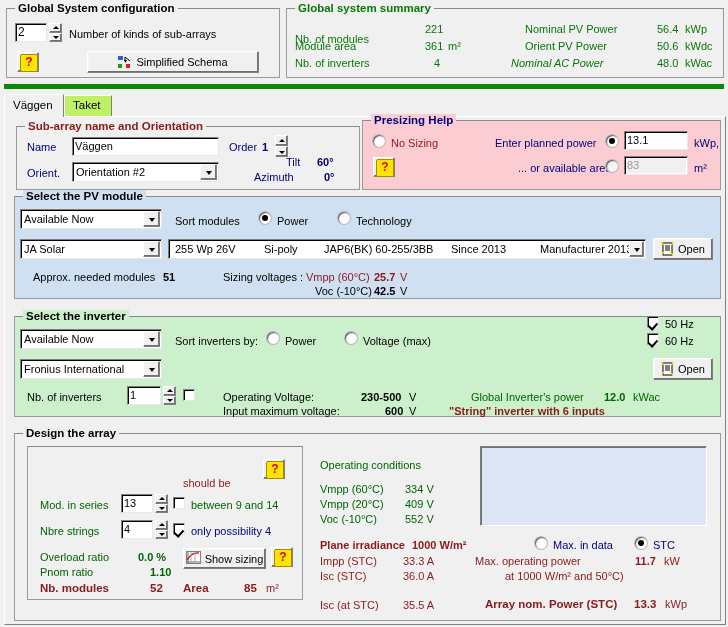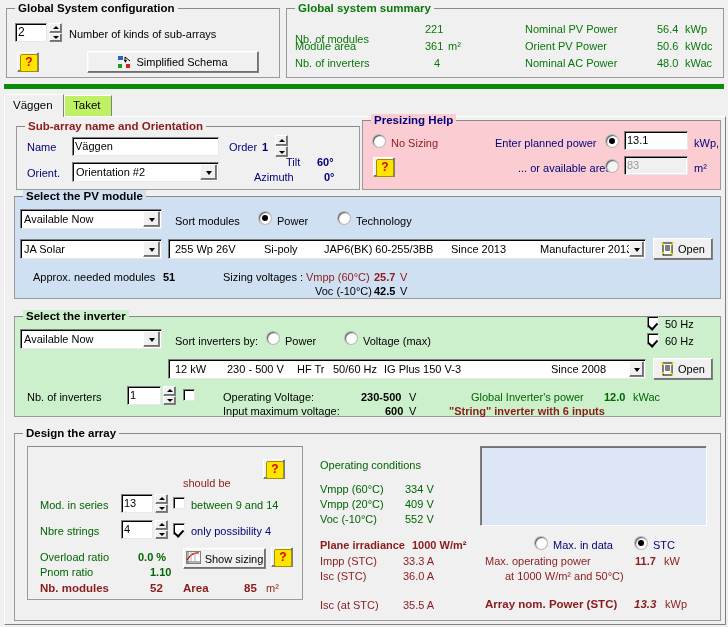--- a/index.html
+++ b/index.html
@@ -186,21 +186,21 @@
     <span class="txt green" style="left:147px;top:48px;">4</span>
 
     <span class="txt green" style="left:238px;top:14px;">Nominal PV Power</span>
     <span class="txt green" style="left:370px;top:14px;">56.4</span>
     <span class="txt green" style="left:398px;top:14px;">kWp</span>
 
     <span class="txt green" style="left:238px;top:31px;">Orient PV Power</span>
     <span class="txt green" style="left:370px;top:31px;">50.6</span>
     <span class="txt green" style="left:398px;top:31px;">kWdc</span>
 
-    <span class="txt green" style="left:238px;top:48px;">Nominal AC Power</span>
+    <span class="txt green" style="left:224px;top:48px;font-style:italic;">Nominal AC Power</span>
     <span class="txt green" style="left:370px;top:48px;">48.0</span>
     <span class="txt green" style="left:398px;top:48px;">kWac</span>
   </div>
 
   <div class="greenbar"></div>
 
   <div class="tabpanel"></div>
   <div class="tabstrip">
     <div class="tab active" style="left:0;width:60px;">
       <span>Väggen</span>
@@ -320,30 +320,25 @@
     <span class="radio" style="left:252px;top:15px;"></span>
     <span class="txt black" style="left:270px;top:18px;">Power</span>
     <span class="radio" style="left:330px;top:15px;"></span>
     <span class="txt black" style="left:348px;top:18px;">Voltage (max)</span>
 
     <span class="chk on" style="left:632px;top:-1px;"></span>
     <span class="txt black" style="left:650px;top:1px;">50 Hz</span>
     <span class="chk on" style="left:632px;top:16px;"></span>
     <span class="txt black" style="left:650px;top:18px;">60 Hz</span>
 
-
-    <div class="combo wide" style="left:153px;top:42px;width:478px;height:20px;">
-      <span class="cval" style="left:6px;line-height:18px;">12 kW</span>
-      <span class="cval" style="left:58px;line-height:18px;">230 - 500 V</span>
-      <span class="cval" style="left:128px;line-height:18px;">HF Tr</span>
-      <span class="cval" style="left:164px;line-height:18px;">50/60 Hz</span>
-      <span class="cval" style="left:215px;line-height:18px;">IG Plus 150 V-3</span>
-      <span class="cval" style="left:382px;line-height:18px;">Since 2008</span>
-      <span class="arrow"></span>
-    </div>
+    <div class="combo" style="left:5px;top:42px;width:142px;height:20px;">
+      <span class="cval" style="line-height:18px;">Fronius International</span>
+      <span class="arrow"></span>
+    </div>
+
 
     <div class="btn" style="left:638px;top:41px;width:60px;height:22px;">
       <span class="open-ico">
         <svg width="13" height="14" viewBox="0 0 13 14">
           <rect x="2" y="1" width="9" height="12" fill="#fff" stroke="#000"></rect>
           <path d="M4 4h5M4 6h5M4 8h5" stroke="#000" stroke-width="1"></path>
           <path d="M0 0l3 3M13 0l-3 3M1 12l2-2M12 13l-3-3" stroke="#ffe400" stroke-width="1.4"></path>
         </svg>
       </span>
       <span>Open</span>
@@ -451,23 +446,23 @@
     <span class="txt maroon" style="left:388px;top:136px;">36.0 A</span>
 
     <span class="txt maroon" style="left:305px;top:165px;">Isc (at STC)</span>
     <span class="txt maroon" style="left:388px;top:165px;">35.5 A</span>
 
     <span class="radio" style="left:520px;top:103px;"></span>
     <span class="txt navy" style="left:538px;top:105px;">Max. in data</span>
     <span class="radio on" style="left:620px;top:103px;"></span>
     <span class="txt navy" style="left:638px;top:105px;">STC</span>
 
-    <span class="txt maroon" style="left:470px;top:121px;">Max. operating power</span>
+    <span class="txt maroon" style="left:460px;top:121px;">Max. operating power</span>
     <span class="txt maroon b" style="left:620px;top:121px;">11.7</span>
     <span class="txt maroon" style="left:649px;top:121px;">kW</span>
     <span class="txt maroon" style="left:490px;top:136px;">at 1000 W/m² and 50°C)</span>
 
     <span class="txt maroon b" style="left:470px;top:164px;font-size:11.5px;">Array nom. Power (STC)</span>
-    <span class="txt maroon b" style="left:619px;top:164px;font-size:11.5px;font-style:italic;">13.3</span>
+    <span class="txt maroon b" style="left:619px;top:164px;font-size:11.5px;">13.3</span>
     <span class="txt maroon" style="left:650px;top:164px;">kWp</span>
   </div>
 
 </div>
 
 </body></html>

